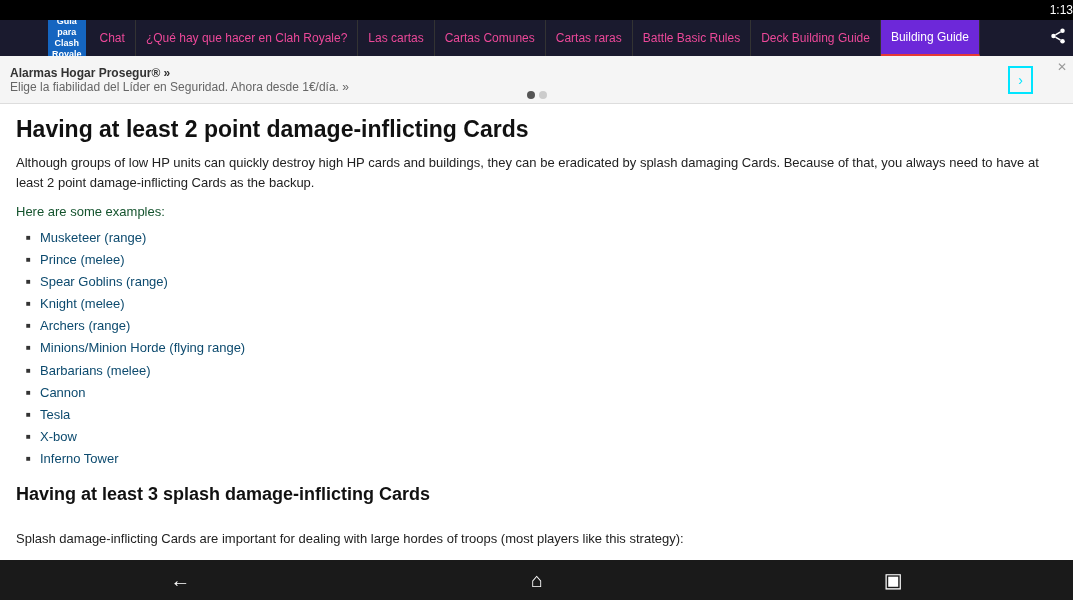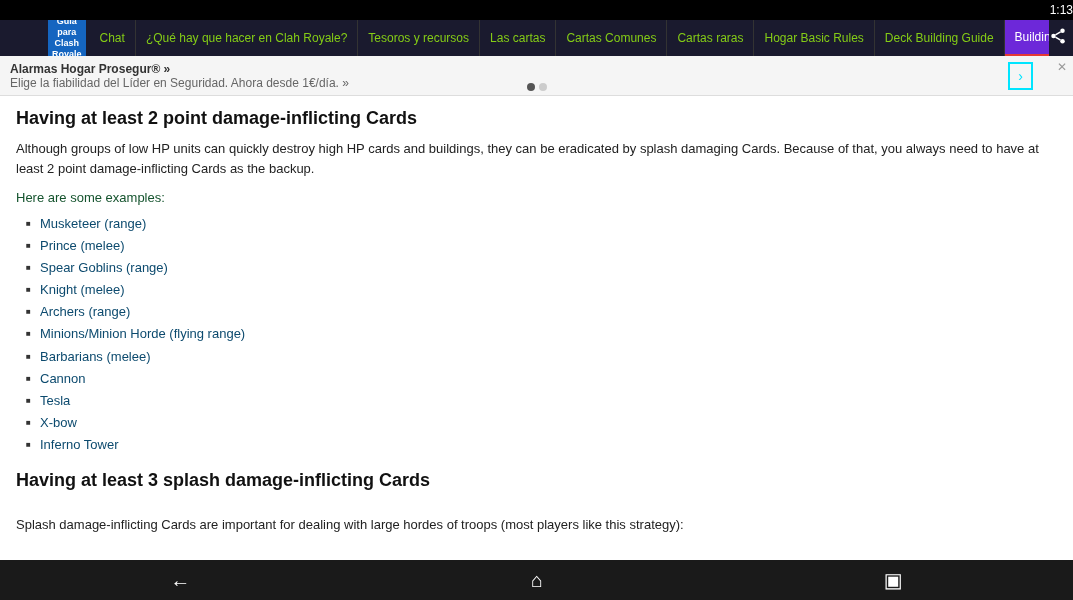--- a/index.html
+++ b/index.html
@@ -42,21 +42,21 @@
 
     .nav-tabs {
       display: flex;
       align-items: center;
       height: 100%;
       overflow: hidden;
       flex: 1;
     }
 
     .nav-tab {
-      color: #84cc16;
+      color: #ec4899;
       font-size: 12px;
       padding: 0 10px;
       height: 100%;
       display: flex;
       align-items: center;
       cursor: pointer;
       white-space: nowrap;
       border-right: 1px solid #333;
     }
 
@@ -75,21 +75,21 @@
     .share-icon {
       color: #fff;
       font-size: 16px;
       cursor: pointer;
     }
 
     
     .ad-bar {
       background: #f5f5f5;
       border-bottom: 1px solid #ddd;
-      height: 40px;
+      height: 48px;
       display: flex;
       align-items: center;
       padding: 0 10px;
       position: relative;
     }
 
     .ad-content {
       flex: 1;
     }
 
@@ -143,21 +143,21 @@
     }
 
     
     .main-content {
       height: calc(600px - 20px - 36px - 40px - 40px);
       overflow-y: auto;
       padding: 12px 16px;
     }
 
     .section-heading {
-      font-size: 18px;
+      font-size: 23px;
       font-weight: bold;
       color: #111;
       margin-bottom: 10px;
     }
 
     .section-body {
       font-size: 13px;
       color: #222;
       line-height: 1.5;
       margin-bottom: 12px;
@@ -230,25 +230,24 @@
 <div class="nav-bar">
   <div class="nav-logo">
     <div>Guia</div>
     <div>para</div>
     <div>Clash</div>
     <div>Royale</div>
   </div>
   <div class="nav-tabs">
     <div class="nav-tab">Chat</div>
     <div class="nav-tab">¿Qué hay que hacer en Clah Royale?</div>
-    <div class="nav-tab">Tesoros y recursos</div>
     <div class="nav-tab">Las cartas</div>
     <div class="nav-tab">Cartas Comunes</div>
     <div class="nav-tab">Cartas raras</div>
-    <div class="nav-tab">Hogar Basic Rules</div>
+    <div class="nav-tab">Battle Basic Rules</div>
     <div class="nav-tab">Deck Building Guide</div>
     <div class="nav-tab active">Building Guide</div>
 
   </div>
   <div class="nav-actions">
     <span class="share-icon">
       <svg width="18" height="18" viewBox="0 0 24 24" fill="white">
         <circle cx="18" cy="5" r="3"></circle>
           <circle cx="6" cy="12" r="3"></circle>
           <circle cx="18" cy="19" r="3"></circle>

